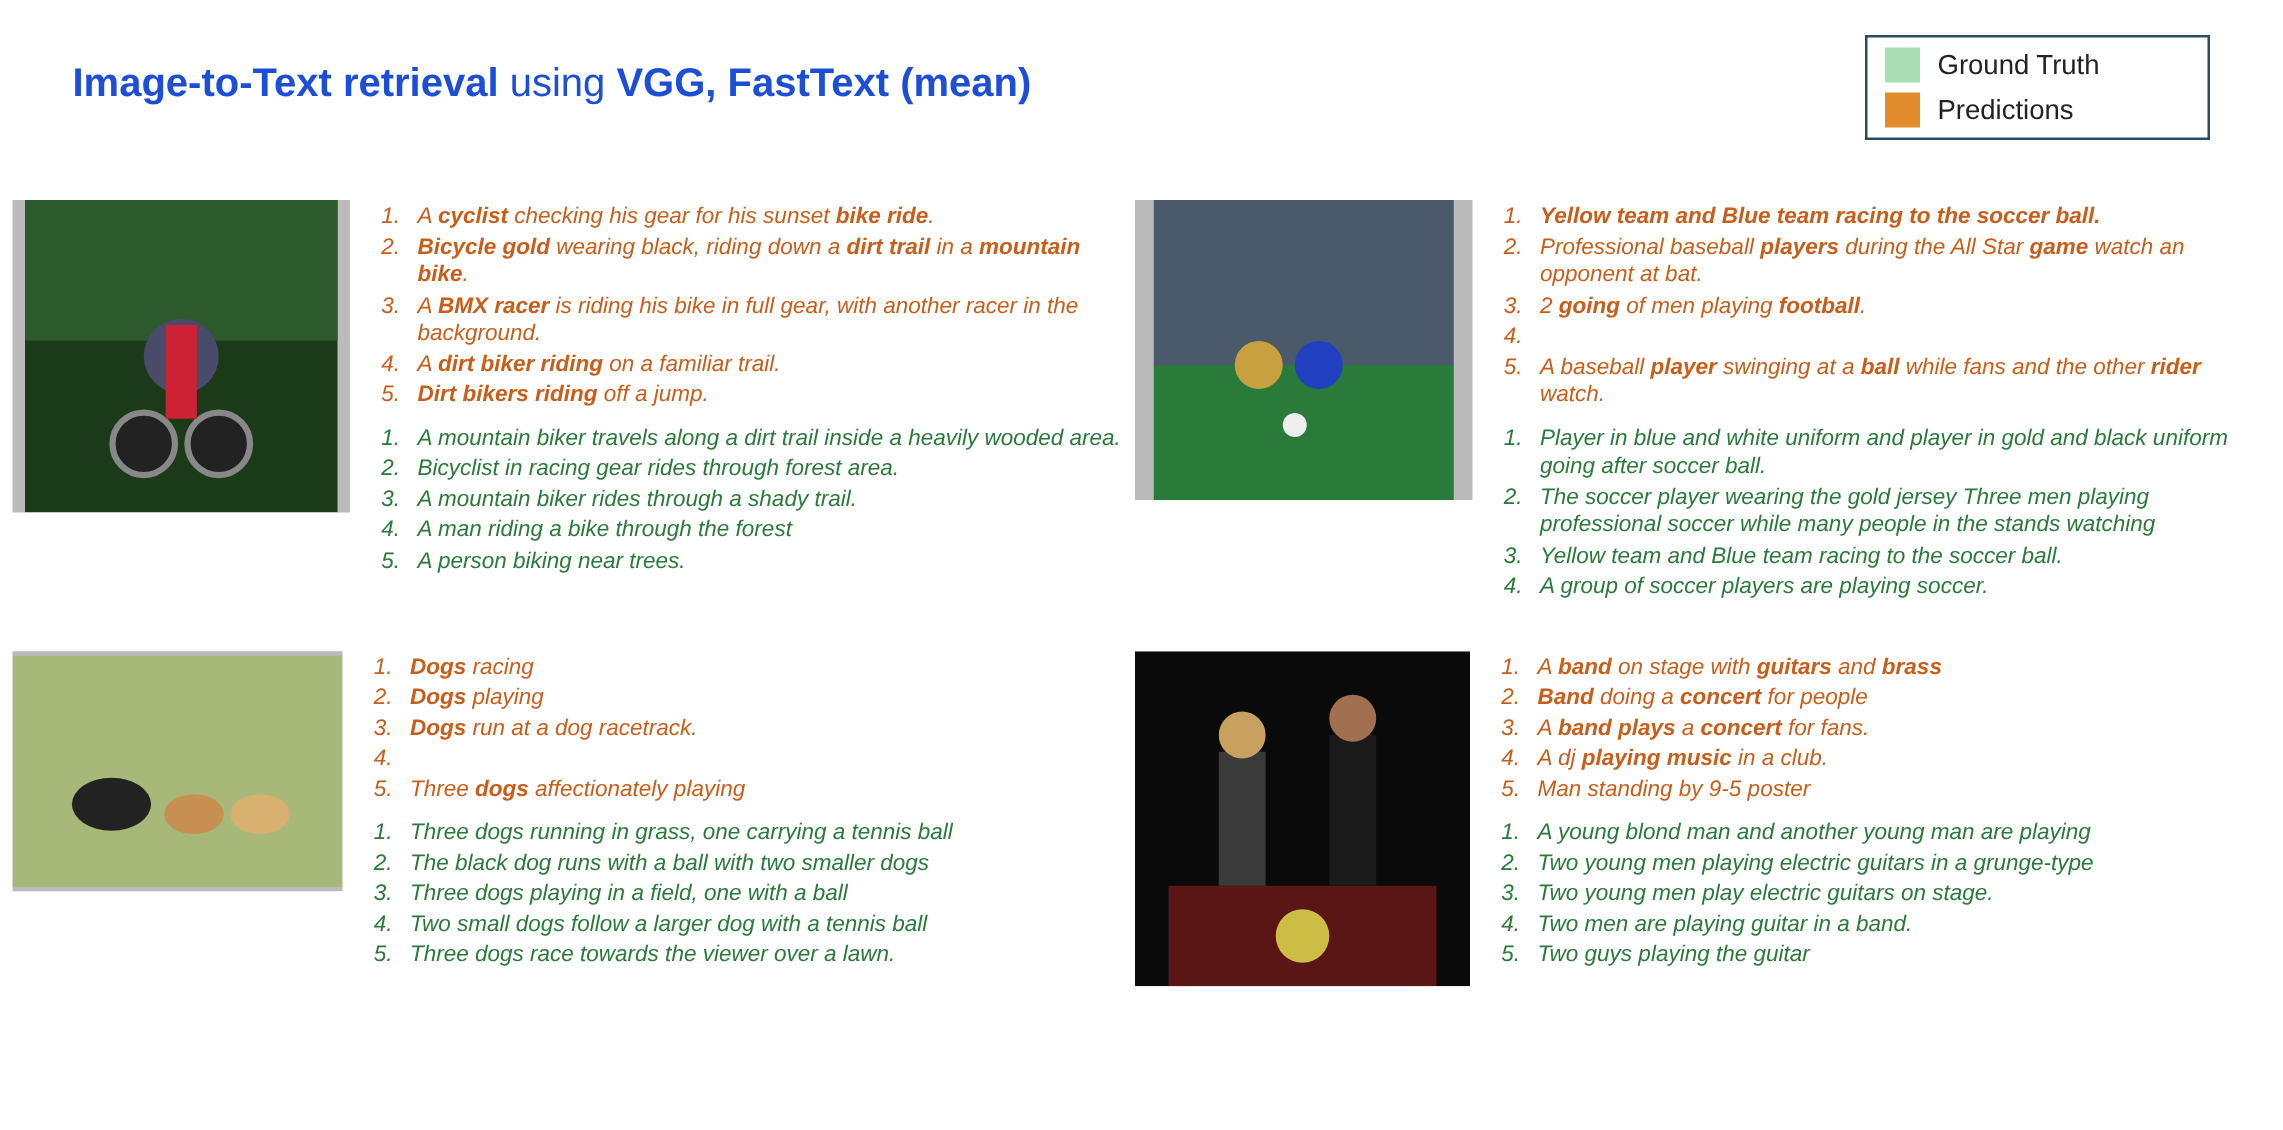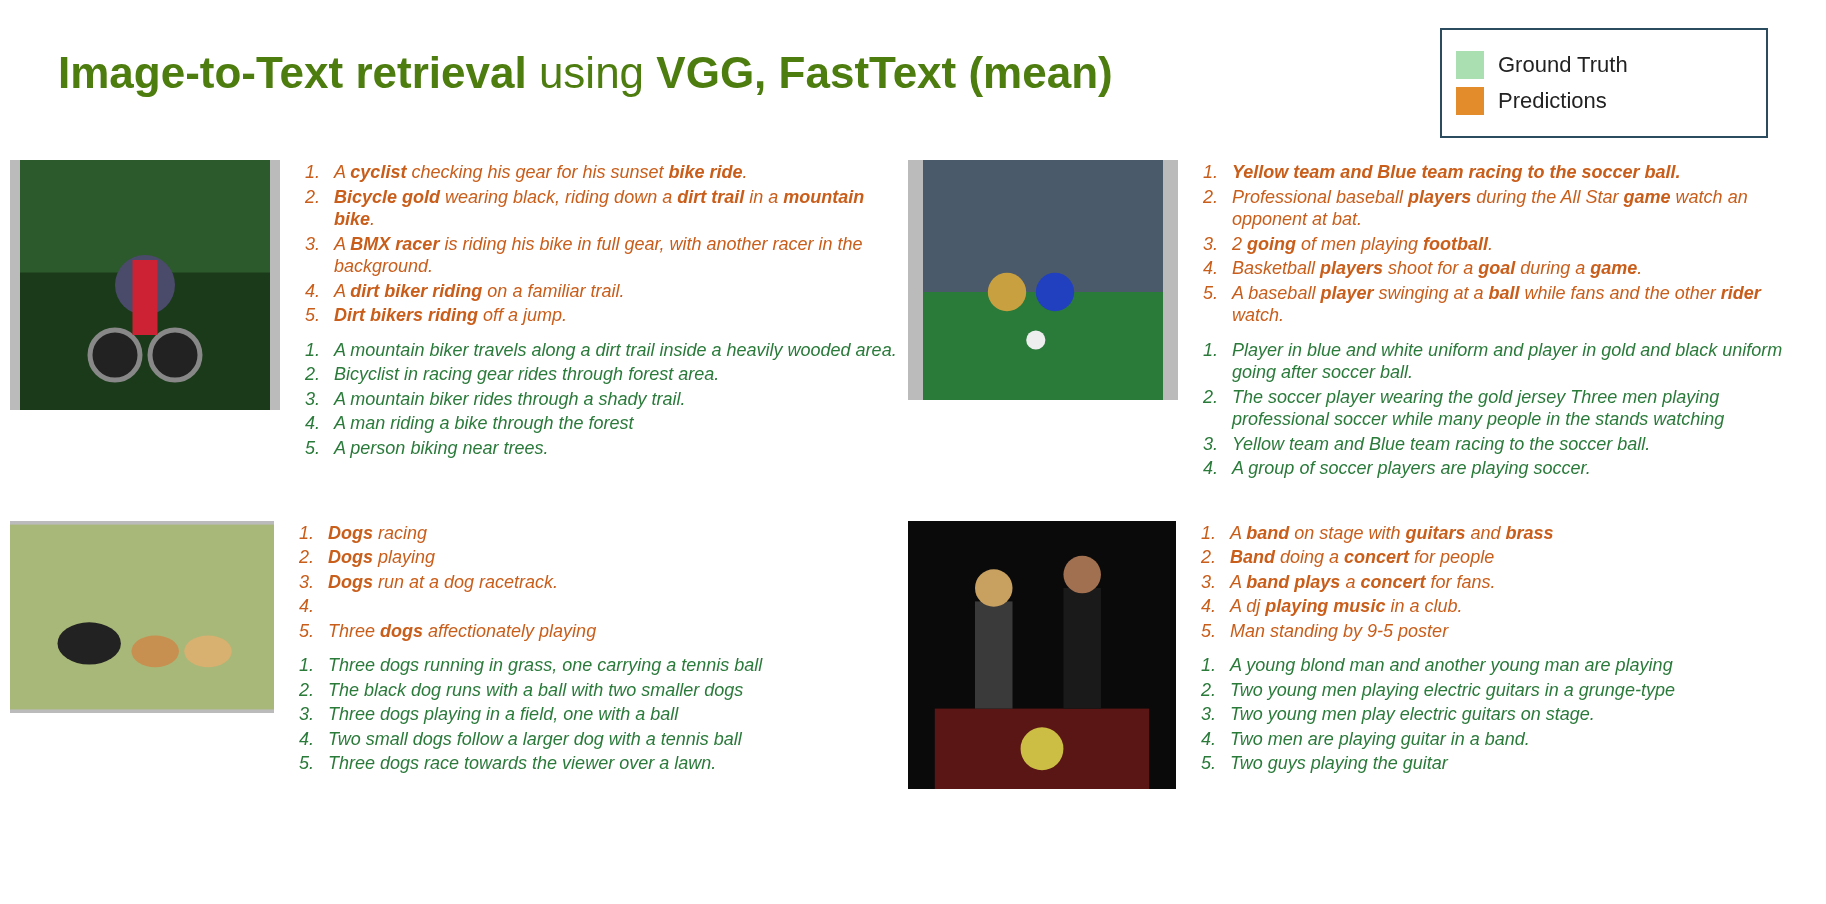--- a/index.html
+++ b/index.html
@@ -10,32 +10,32 @@
     height: 904px;
     position: relative;
     overflow: hidden;
   }
   .header {
     position: absolute;
     top: 48px;
     left: 58px;
   }
   .title {
-    font-size: 44px;
-    color: #4d7c0f;
+    font-size: 32px;
+    color: #1d4ed8;
     font-weight: 400;
   }
   .title .bold { font-weight: 800; }
   .legend {
     position: absolute;
     top: 28px;
     right: 58px;
-    width: 328px;
+    width: 276px;
     border: 2px solid #2b4c5e;
-    padding: 17px 14px;
+    padding: 4px 14px;
     background: #fff;
   }
   .legend-row {
     display: flex;
     align-items: center;
     gap: 14px;
     padding: 4px 0;
     font-size: 22px;
     color: #222;
   }
@@ -193,21 +193,20 @@
           <li>
             <span class="num">2.</span>
             <span class="txt">Professional baseball <b>players</b> during the All Star <b>game</b> watch an opponent at bat.</span>
           </li>
           <li>
             <span class="num">3.</span>
             <span class="txt">2 <b>going</b> of men playing <b>football</b>.</span>
           </li>
           <li>
             <span class="num">4.</span>
-            <span class="txt">Basketball <b>players</b> shoot for a <b>goal</b> during a <b>game</b>.</span>
           </li>
           <li>
             <span class="num">5.</span>
             <span class="txt">A baseball <b>player</b> swinging at a <b>ball</b> while fans and the other <b>rider</b> watch.</span>
           </li>
         </ol>
         <ol class="gt">
           <li>
             <span class="num">1.</span>
             <span class="txt">Player in blue and white uniform and player in gold and black uniform going after soccer ball.</span>

